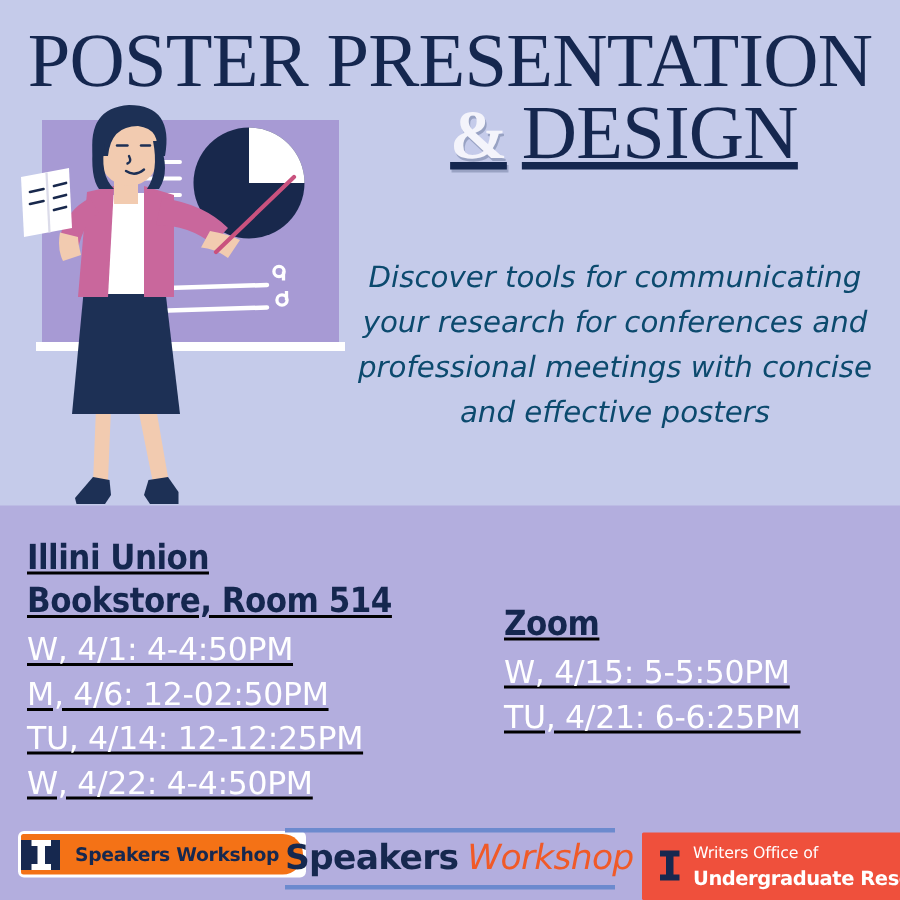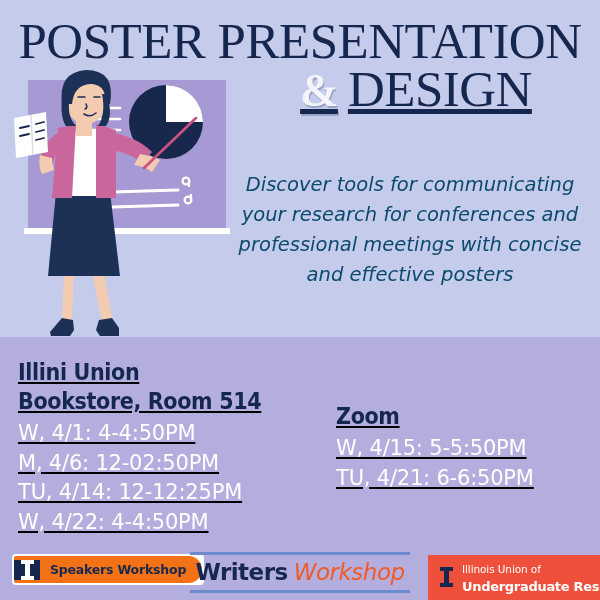--- a/index.html
+++ b/index.html
@@ -366,48 +366,48 @@
       <li>M, 4/6: 12-02:50PM</li>
       <li>TU, 4/14: 12-12:25PM</li>
       <li>W, 4/22: 4-4:50PM</li>
     </ul>
   </div>
 
   <div class="venue-col venue-b">
     <div class="venue-head">Zoom</div>
     <ul class="session-list">
       <li>W, 4/15: 5-5:50PM</li>
-      <li>TU, 4/21: 6-6:50PM</li>
+      <li>TU, 4/21: 6-6:25PM</li>
     </ul>
   </div>
 
   <div class="footer">
 
     <div class="logo-speakers">
       <div class="inner">
         <span class="i-block">
           <span class="i-glyph">
               <span class="i-stem"></span>
             </span>
         </span>
         <span class="label">Speakers Workshop</span>
       </div>
     </div>
 
     <div class="logo-writers">
-      <span class="w1">Writers</span><span class="w2">Workshop</span>
+      <span class="w1">Speakers</span><span class="w2">Workshop</span>
     </div>
 
     <div class="logo-our">
       <span class="i-block">
         <span class="i-glyph">
             <span class="i-stem"></span>
           </span>
       </span>
       <span class="our-text">
-        <span class="our-l1">Illinois Union of</span><br>
+        <span class="our-l1">Writers Office of</span><br>
         <span class="our-l2">Undergraduate Research</span>
       </span>
     </div>
 
   </div>
 
 </div>
 
 </body></html>

